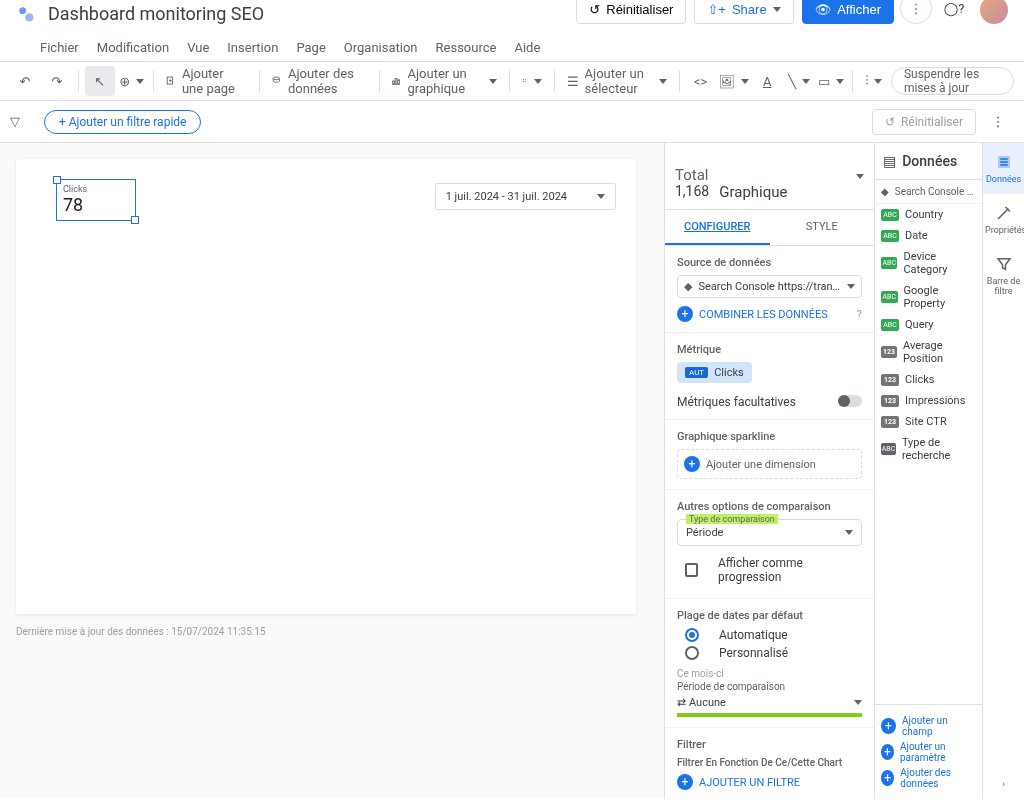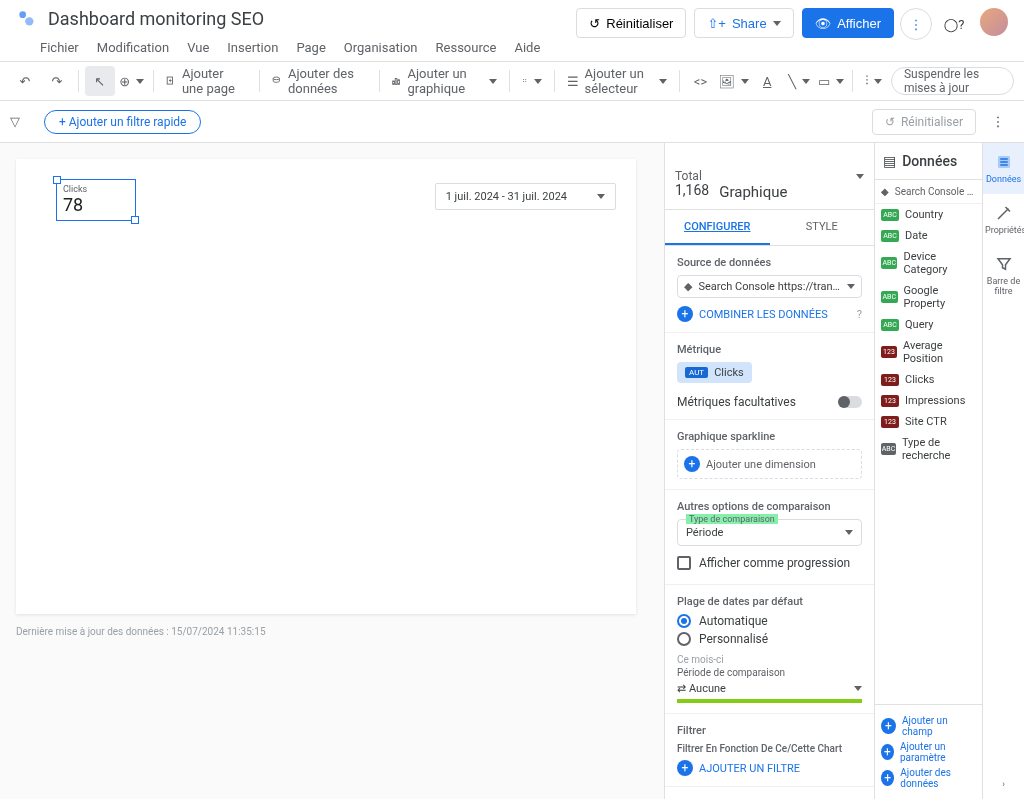--- a/index.html
+++ b/index.html
@@ -1,19 +1,19 @@
 <!DOCTYPE html>
 <html><head>
 <meta charset="utf-8">
 <style>
 * { box-sizing: border-box; margin: 0; padding: 0; }
 body { font-family: Roboto, Arial, sans-serif; font-size: 13px; color: #3c4043; background: #fff; width: 1024px; height: 802px; overflow: hidden; }
 
 
-.header { height: 40px; display: flex; align-items: flex-start; padding: 8px 16px; }
+.header { height: 40px; display: flex; align-items: flex-end; padding: 16px 16px; }
 .logo { width: 20px; height: 20px; margin-right: 12px; color: #669df6; }
 .title { font-size: 18px; color: #3c4043; flex: 0 0 auto; }
 .header-spacer { flex: 1; }
 .btn { display: inline-flex; align-items: center; gap: 6px; height: 30px; padding: 0 12px; border-radius: 4px; border: 1px solid #dadce0; background: #fff; font-size: 13px; cursor: pointer; margin-left: 8px; }
 .btn.primary { background: #1a73e8; color: #fff; border-color: #1a73e8; }
 .btn.share { color: #1a73e8; }
 .icon-btn { display: inline-flex; align-items: center; justify-content: center; width: 32px; height: 32px; border-radius: 50%; cursor: pointer; margin-left: 6px; }
 .icon-btn.bordered { border: 1px solid #dadce0; }
 .avatar { width: 28px; height: 28px; border-radius: 50%; background: linear-gradient(135deg,#e8a87c,#c38d9e); margin-left: 10px; }
 
@@ -43,56 +43,56 @@
 .scorecard::before { left:-4px; top:-4px; }
 .scorecard::after { right:-4px; bottom:-4px; }
 .sc-label { font-size: 9px; color: #5f6368; }
 .sc-value { font-size: 18px; color: #202124; }
 .daterange { position: absolute; right: 20px; top: 24px; border: 1px solid #dadce0; border-radius: 2px; padding: 6px 10px; font-size: 11px; display: flex; align-items: center; gap: 30px; }
 .canvas-footer { font-size: 10px; color: #9aa0a6; margin-top: 12px; }
 
 
 .config { width: 210px; border-left: 1px solid #e0e0e0; display: flex; flex-direction: column; font-size: 12px; overflow-y: auto; }
 .config-head { display: flex; align-items: center; padding: 8px 10px; border-bottom: 1px solid #e0e0e0; }
-.config-head .total { font-size: 12px; color: #5f6368; line-height: 1; margin-top: 15px; }
+.config-head .total { font-size: 15px; color: #5f6368; line-height: 1; margin-top: 15px; }
 .config-head .total-val { font-size: 14px; }
 .config-head .ctitle { font-size: 15px; margin-left: 10px; flex: 1; margin-top: 32px; }
 .tabrow { display: flex; border-bottom: 1px solid #e0e0e0; }
 .tabrow .tab { flex: 1; text-align: center; padding: 10px 0; font-size: 11px; color: #5f6368; cursor: pointer; }
 .tabrow .tab.active { color: #1a73e8; border-bottom: 2px solid #1a73e8; font-weight: 500; text-decoration: underline; }
 .section { padding: 10px 12px; border-bottom: 1px solid #f0f0f0; }
 .section-title { font-size: 11px; color: #5f6368; margin-bottom: 6px; font-weight: 500; }
 .ds-chip { border: 1px solid #dadce0; border-radius: 4px; padding: 4px 6px; font-size: 11px; display: flex; align-items: center; gap: 6px; }
 .combine { color: #1a73e8; font-size: 11px; margin-top: 8px; display: flex; align-items: center; gap: 6px; }
 .metric-chip { background: #d2e3fc; border-radius: 4px; padding: 4px 8px; font-size: 11px; display: inline-flex; align-items: center; gap: 6px; }
 .metric-chip .aut { background: #1967d2; color: #fff; font-size: 8px; padding: 1px 4px; border-radius: 2px; }
 .toggle { width: 24px; height: 12px; background: #dadce0; border-radius: 6px; position: relative; }
 .toggle::after { content:''; width:12px; height:12px; background:#5f6368; border-radius:50%; position:absolute; left:0; top:0; }
 .dashed-box { border: 1px dashed #dadce0; border-radius: 4px; padding: 6px; font-size: 11px; color: #5f6368; display: flex; align-items: center; gap: 6px; }
 .select-box { border: 1px solid #dadce0; border-radius: 4px; padding: 6px 8px; font-size: 11px; display: flex; align-items: center; justify-content: space-between; position: relative; }
-.select-box .floating { position: absolute; top: -6px; left: 8px; background: #86efac; font-size: 9px; color: #5f6368; padding: 0 3px; }
-.radio-row { display: flex; align-items: center; gap: 8px; margin: 4px 0; font-size: 12px; }
+.select-box .floating { position: absolute; top: -6px; left: 8px; background: #bef264; font-size: 9px; color: #5f6368; padding: 0 3px; }
+.radio-row { display: flex; align-items: center; gap: 20px; margin: 4px 8px; font-size: 12px; }
 .radio { width: 14px; height: 14px; border: 2px solid #5f6368; border-radius: 50%; display: inline-flex; align-items: center; justify-content: center; }
 .radio.on { border-color: #1a73e8; }
 .radio.on::after { content:''; width:6px; height:6px; background:#1a73e8; border-radius:50%; }
 .checkbox { width: 14px; height: 14px; border: 2px solid #5f6368; border-radius: 2px; }
 .add-filter { color: #1a73e8; font-size: 11px; display: flex; align-items: center; gap: 6px; margin-top: 6px; }
 .plus-circle { width: 16px; height: 16px; border-radius: 50%; background: #1a73e8; color: #fff; display: inline-flex; align-items: center; justify-content: center; font-size: 12px; }
 
 
 .data-panel { width: 108px; border-left: 1px solid #e0e0e0; display: flex; flex-direction: column; }
 .data-head { display: flex; align-items: center; gap: 6px; padding: 10px 8px; border-bottom: 1px solid #e0e0e0; font-size: 14px; font-weight: 500; }
 .search-row { padding: 6px; border-bottom: 1px solid #e0e0e0; }
 .search-row input { width: 100%; border: none; font-size: 11px; padding: 3px 4px; color: #5f6368; }
 .ds-name { display: flex; align-items: center; gap: 6px; font-size: 10px; padding: 6px; border-bottom: 1px solid #f0f0f0; color: #5f6368; }
 .field-list { flex: 1; overflow-y: auto; }
 .field { display: flex; align-items: center; gap: 6px; padding: 4px 6px; font-size: 11px; cursor: grab; }
 .ftype { width: 18px; height: 12px; border-radius: 2px; font-size: 7px; display: inline-flex; align-items: center; justify-content: center; color: #fff; }
 .ftype.dim { background: #34a853; }
-.ftype.num { background: #7f1d1d; }
+.ftype.num { background: #737373; font-weight: bold; }
 .ftype.txt { background: #5f6368; }
 .data-foot { border-top: 1px solid #e0e0e0; padding: 6px; font-size: 10px; color: #1a73e8; }
 .data-foot div { display: flex; align-items: center; gap: 6px; margin: 4px 0; cursor: pointer; }
 
 
 .rail { width: 42px; border-left: 1px solid #e0e0e0; display: flex; flex-direction: column; align-items: center; }
 .rail-item { width: 100%; padding: 10px 2px; text-align: center; font-size: 9px; color: #5f6368; cursor: pointer; }
 .rail-item.active { background: #e8f0fe; color: #1a73e8; }
 .rail-item svg { width: 18px; height: 18px; display: block; margin: 0 auto 3px; }
 .rail-spacer { flex: 1; }
@@ -248,21 +248,21 @@
         <span style="margin-left:auto;color:#9aa0a6">?</span>
       </div>
     </div>
 
     <div class="section">
       <div class="section-title">Métrique</div>
       <span class="metric-chip">
         <span class="aut">AUT</span>
         <span>Clicks</span>
       </span>
-      <div style="display:flex;align-items:center;justify-content:space-between;margin-top:12px">
+      <div style="display:flex;justify-content:space-between;margin-top:12px">
         <span>Métriques facultatives</span>
         <span class="toggle"></span>
       </div>
     </div>
 
     <div class="section">
       <div class="section-title">Graphique sparkline</div>
       <div class="dashed-box">
         <span class="plus-circle">+</span>
         <span>Ajouter une dimension</span>

